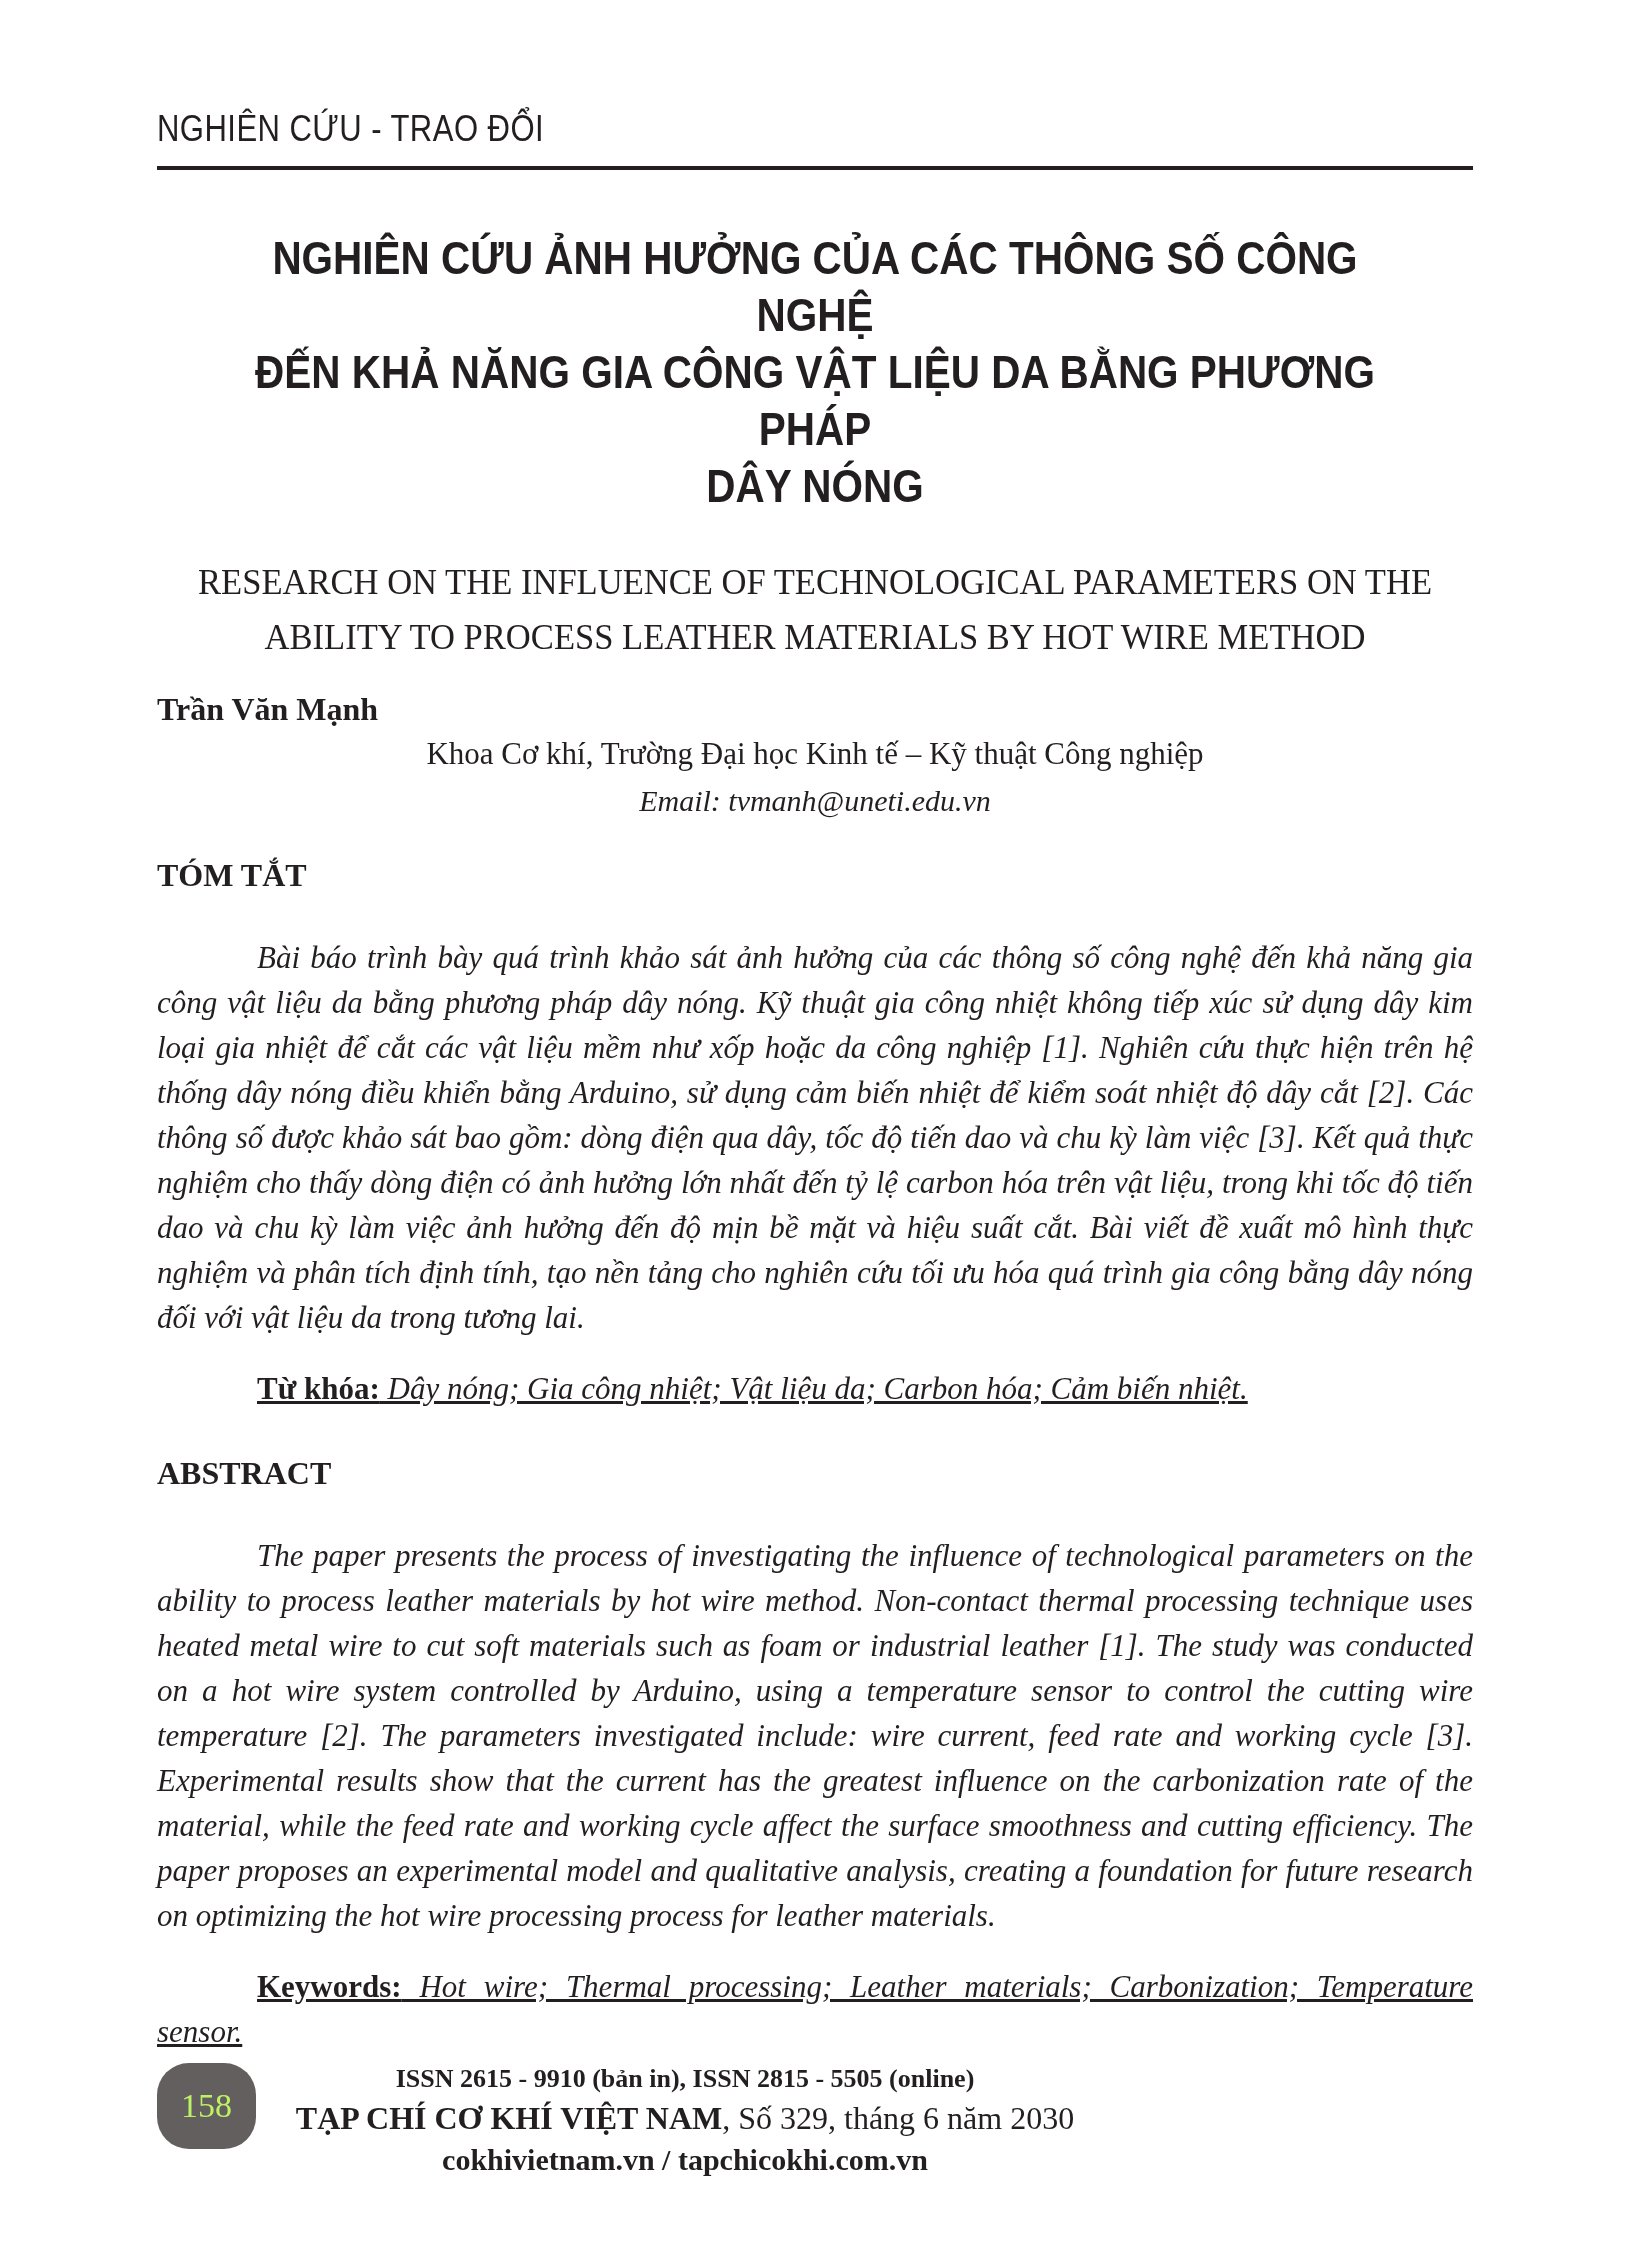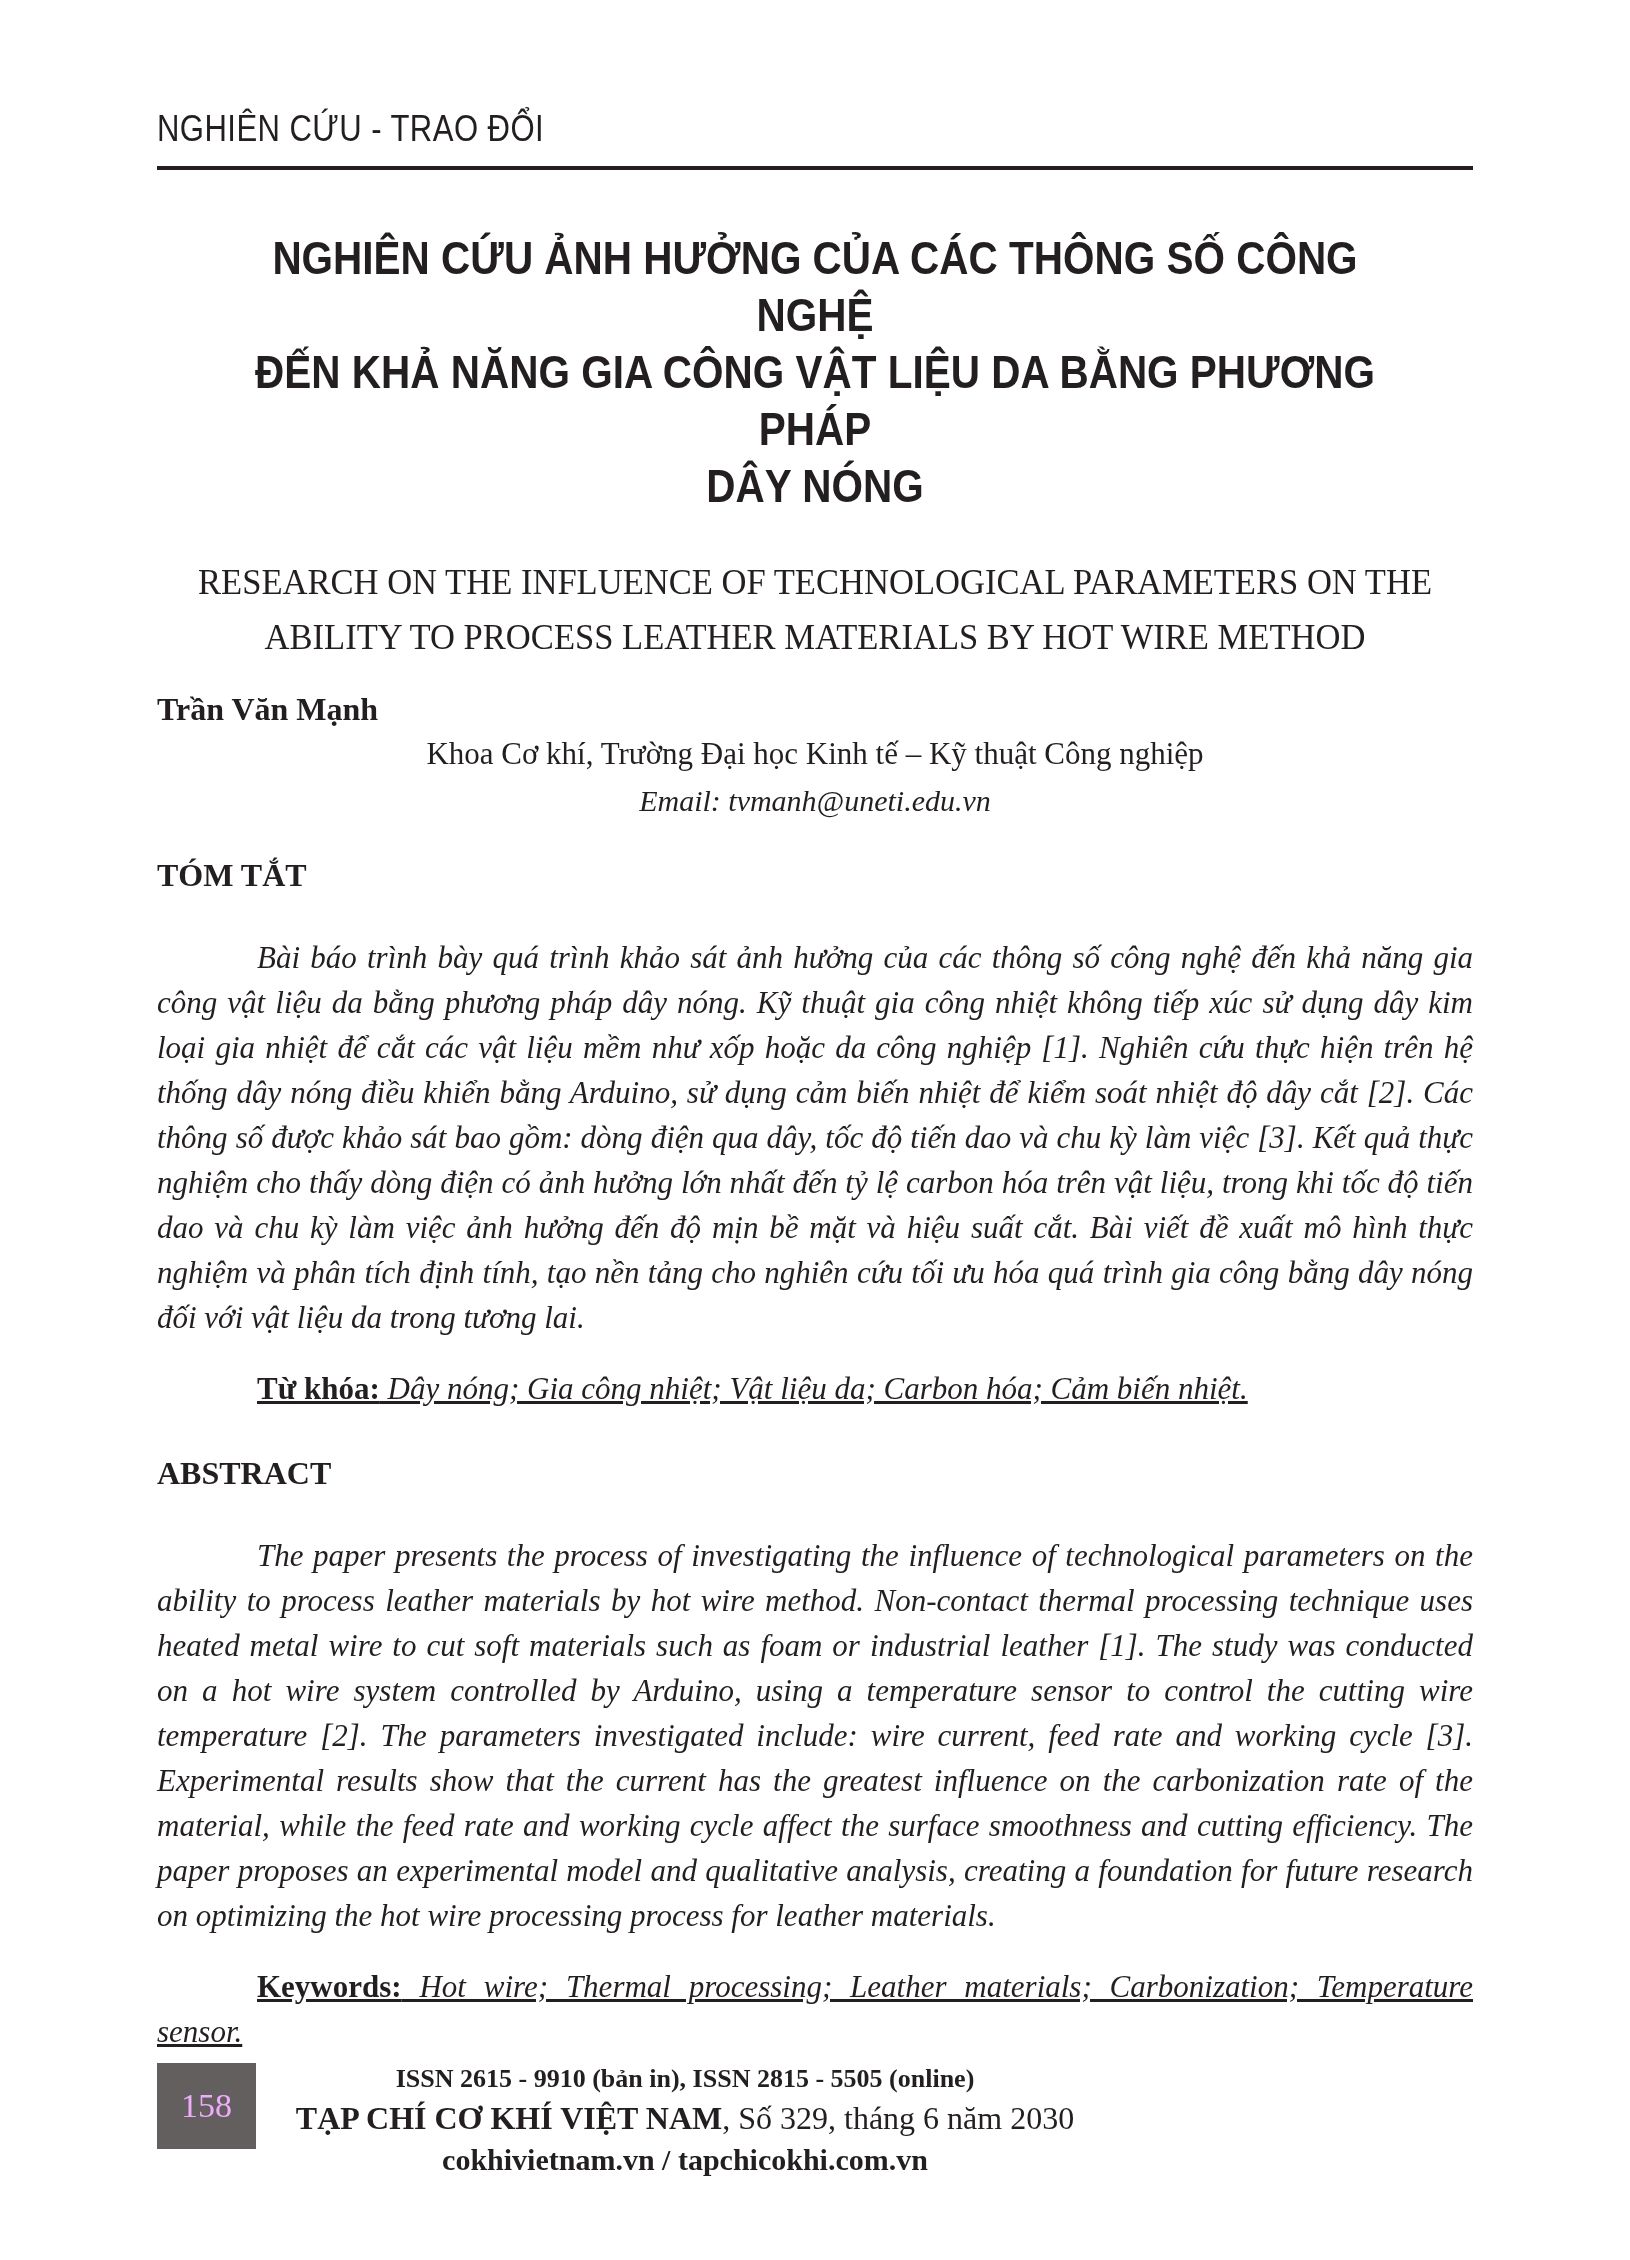--- a/index.html
+++ b/index.html
@@ -119,25 +119,26 @@
     width: 1316px;
     height: 140px;
   }
   .page-num-box {
     position: absolute;
     left: 0;
     top: 1px;
     width: 99px;
     height: 86px;
     background: #645f5f;
-    color: #f0abfc;
+    color: #bef264;
     font-size: 34px;
     display: flex;
     align-items: center;
     justify-content: center;
+    border-radius: 32px;
   }
   .footer-text {
     position: absolute;
     left: 123px;
     top: 0;
     width: 810px;
     text-align: center;
   }
   .issn-line {
     font-size: 26px;

